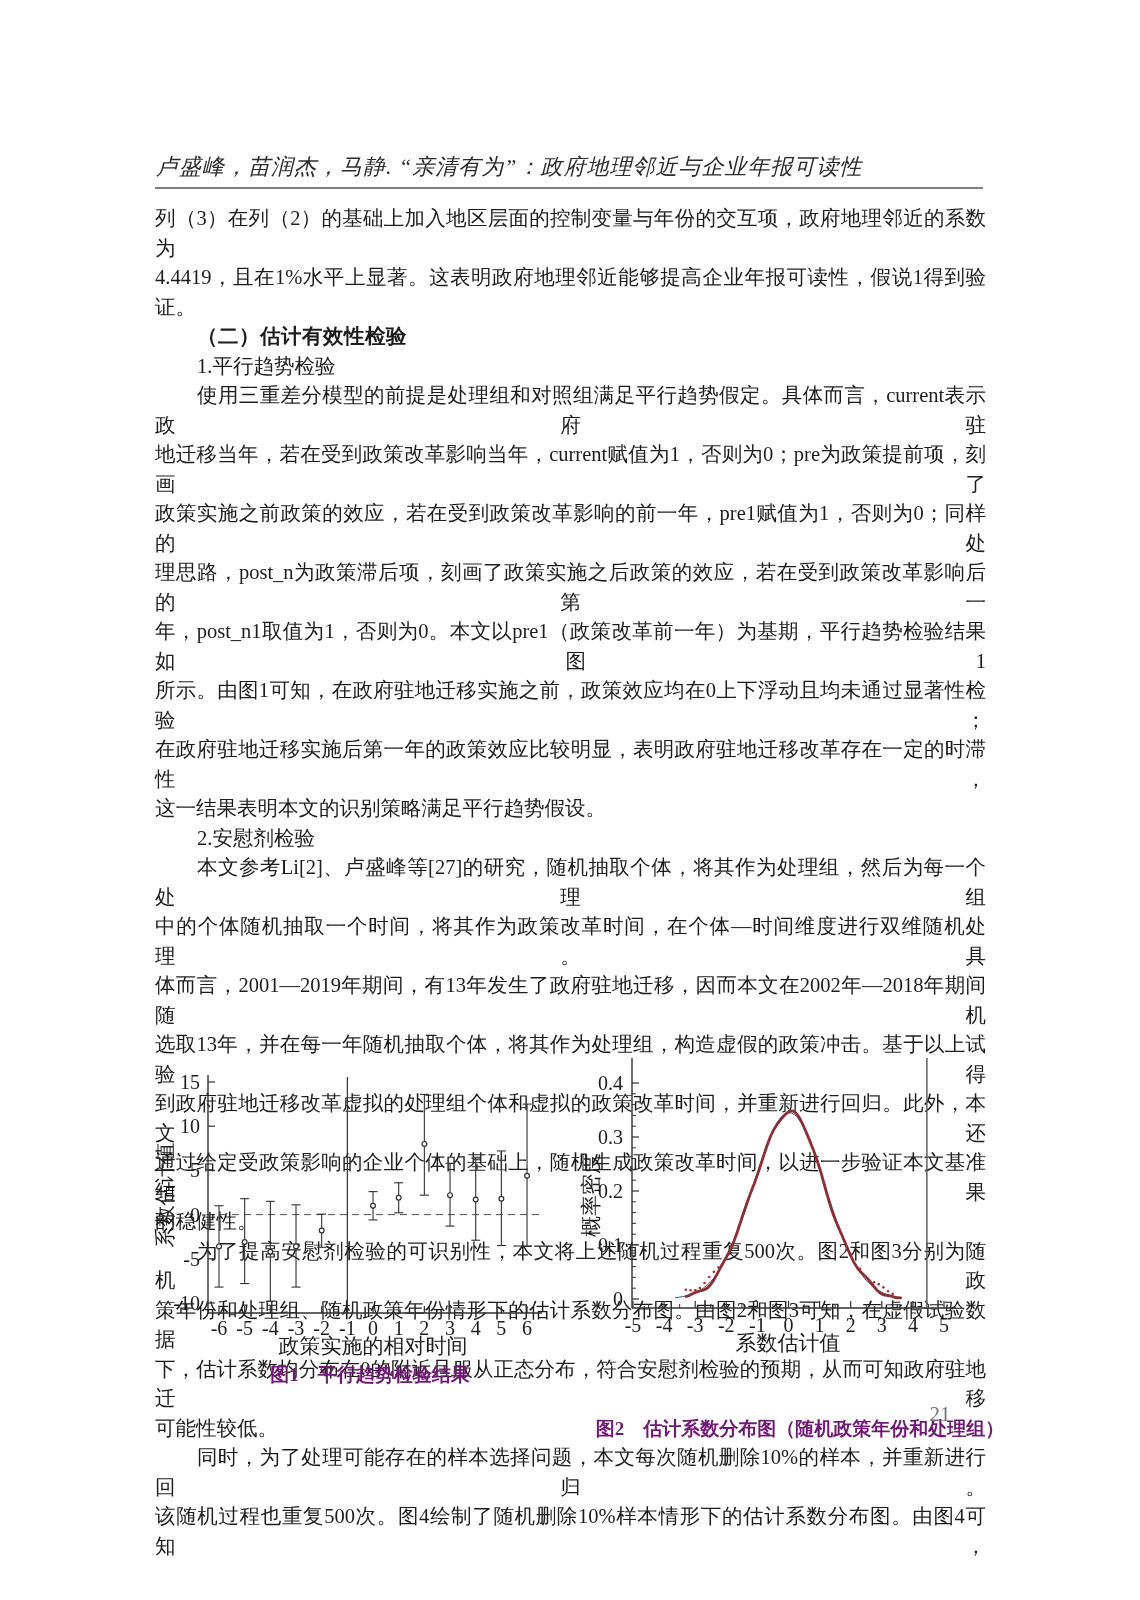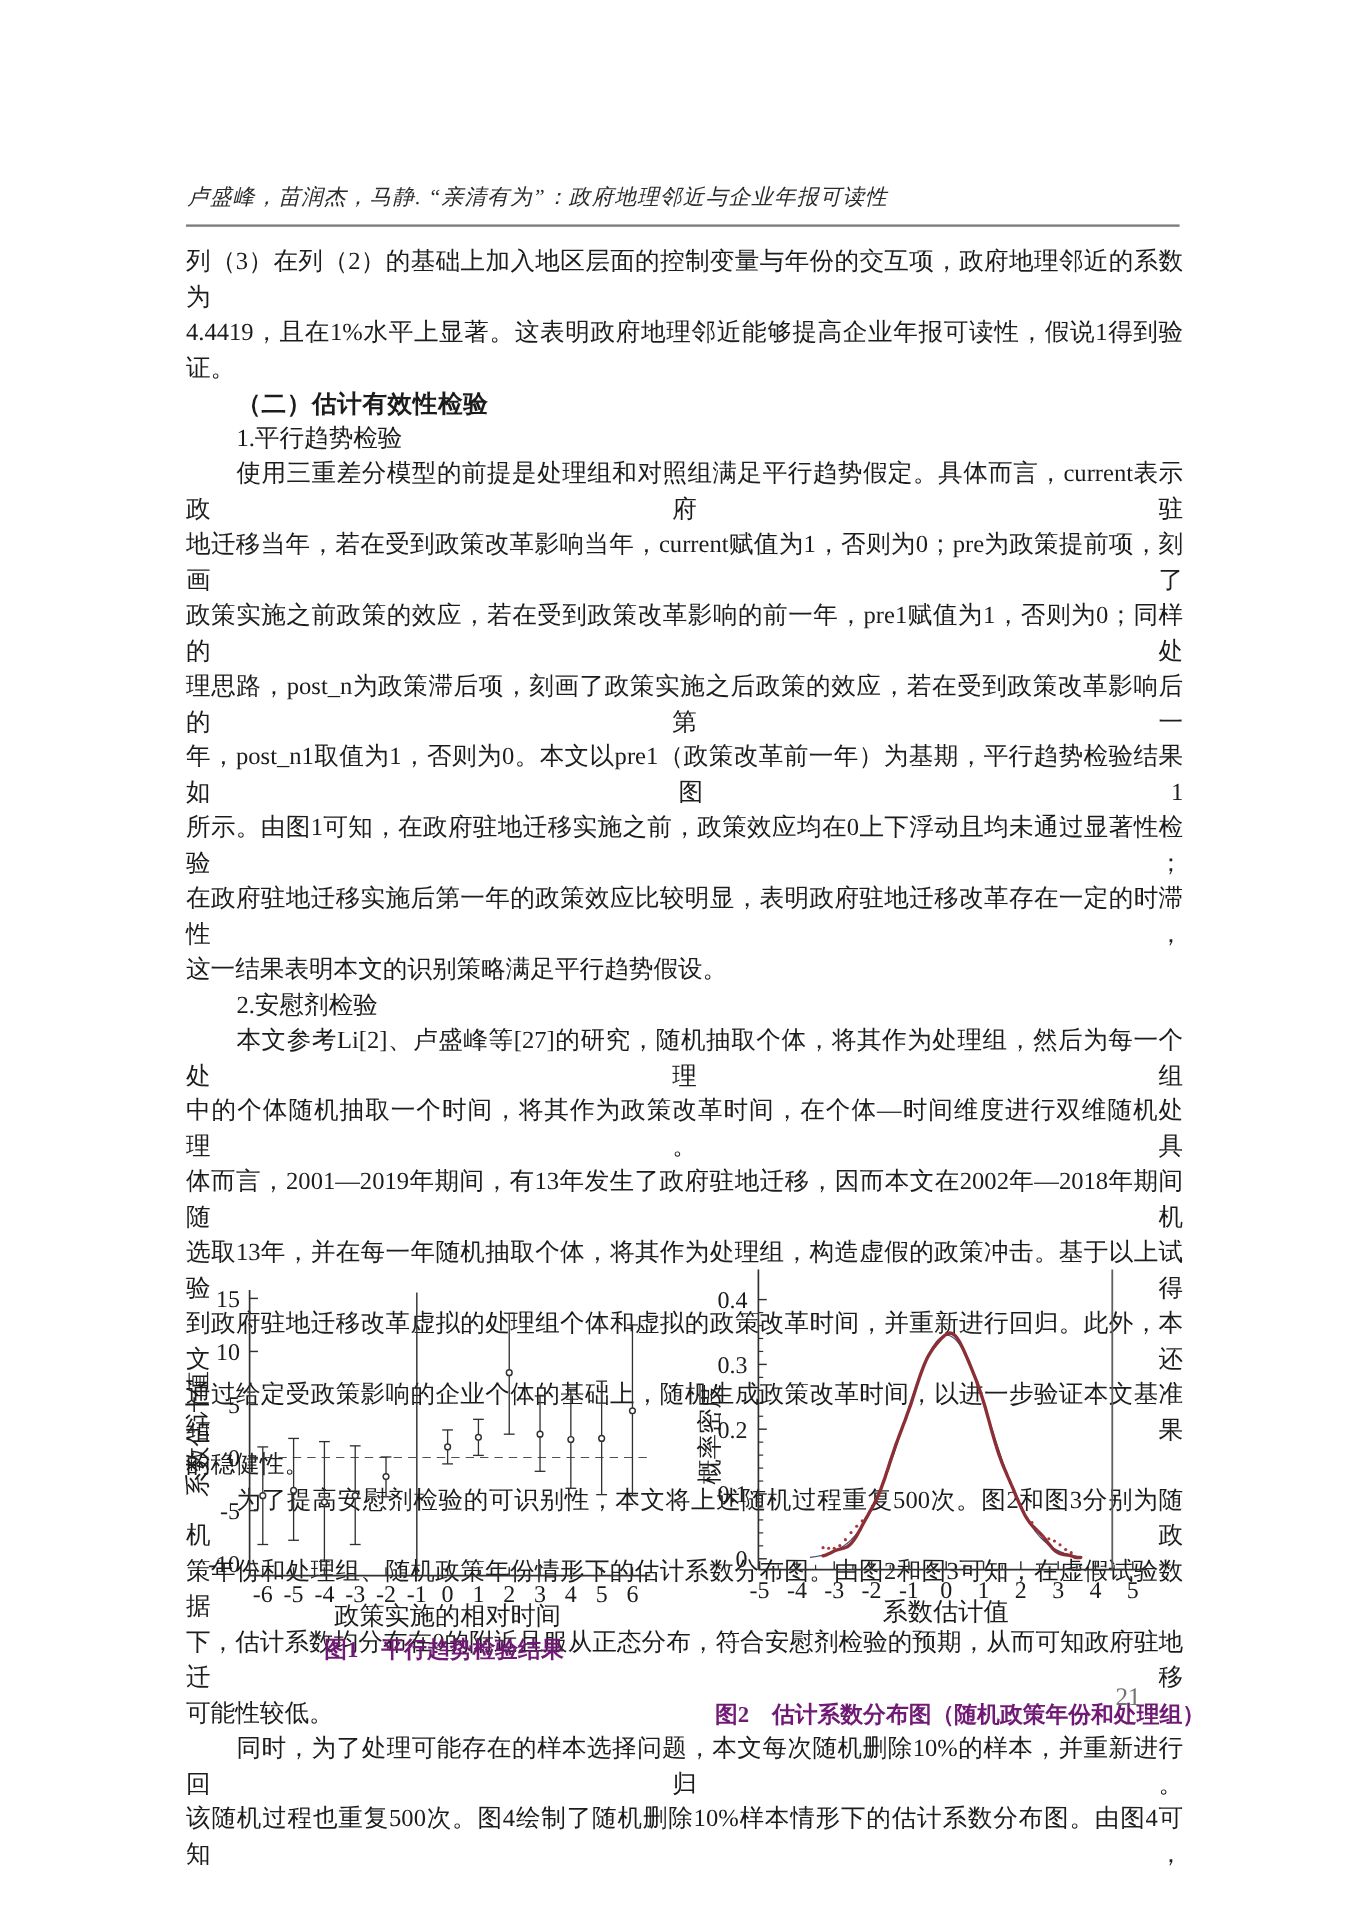--- a/index.html
+++ b/index.html
@@ -1,26 +1,26 @@
 <!DOCTYPE html>
 <html><head>
 <meta charset="utf-8">
 <style>
   *{margin:0;padding:0;box-sizing:border-box}
   html,body{background:#ffffff}
   .page{position:relative;width:1140px;height:1600px;background:#ffffff;overflow:hidden;
         font-family:"Liberation Serif","DejaVu Serif",serif;color:#1c1c1c}
   .running-head{position:absolute;left:156px;top:152px;width:830px;
-        font-size:18px;font-style:italic;letter-spacing:1px;color:#2b2b2b}
+        font-size:22px;font-style:italic;letter-spacing:1px;color:#2b2b2b}
   .head-rule{position:absolute;left:155px;top:187px;width:828px;height:2.4px;background:#7e7e7e}
   .bodytext{position:absolute;left:155px;top:204px;width:831px;font-size:20.5px;line-height:29.5px}
   .tline{text-align:justify;text-align-last:justify}
   .tline.last{text-align-last:left}
   .tline.ind{text-indent:42px}
-  .tline.hbold{font-family:Liberation Sans, sans-serif;font-weight:bold;letter-spacing:.5px}
+  .tline.hbold{font-family:Liberation Serif, serif;font-weight:bold;letter-spacing:.5px}
   svg{position:absolute;overflow:visible}
   #fig1{left:150px;top:1045px}
   #fig2{left:575px;top:1045px}
   .tick{font-size:20px;font-family:"Liberation Serif","DejaVu Serif",serif;fill:#1c1c1c}
   .atitle{font-size:21px;font-family:"Liberation Serif","DejaVu Serif",serif;fill:#1c1c1c}
   .caption{position:absolute;font-family:Liberation Serif, serif;
         font-weight:bold;font-size:19px;text-align:center;color:#701a75}
   #cap1{left:150px;top:1362px;width:440px}
   #cap2{left:565px;top:1416px;width:470px}
   .pagenum{position:absolute;left:910px;top:1402px;width:60px;text-align:center;font-size:21px;color:#737373}

